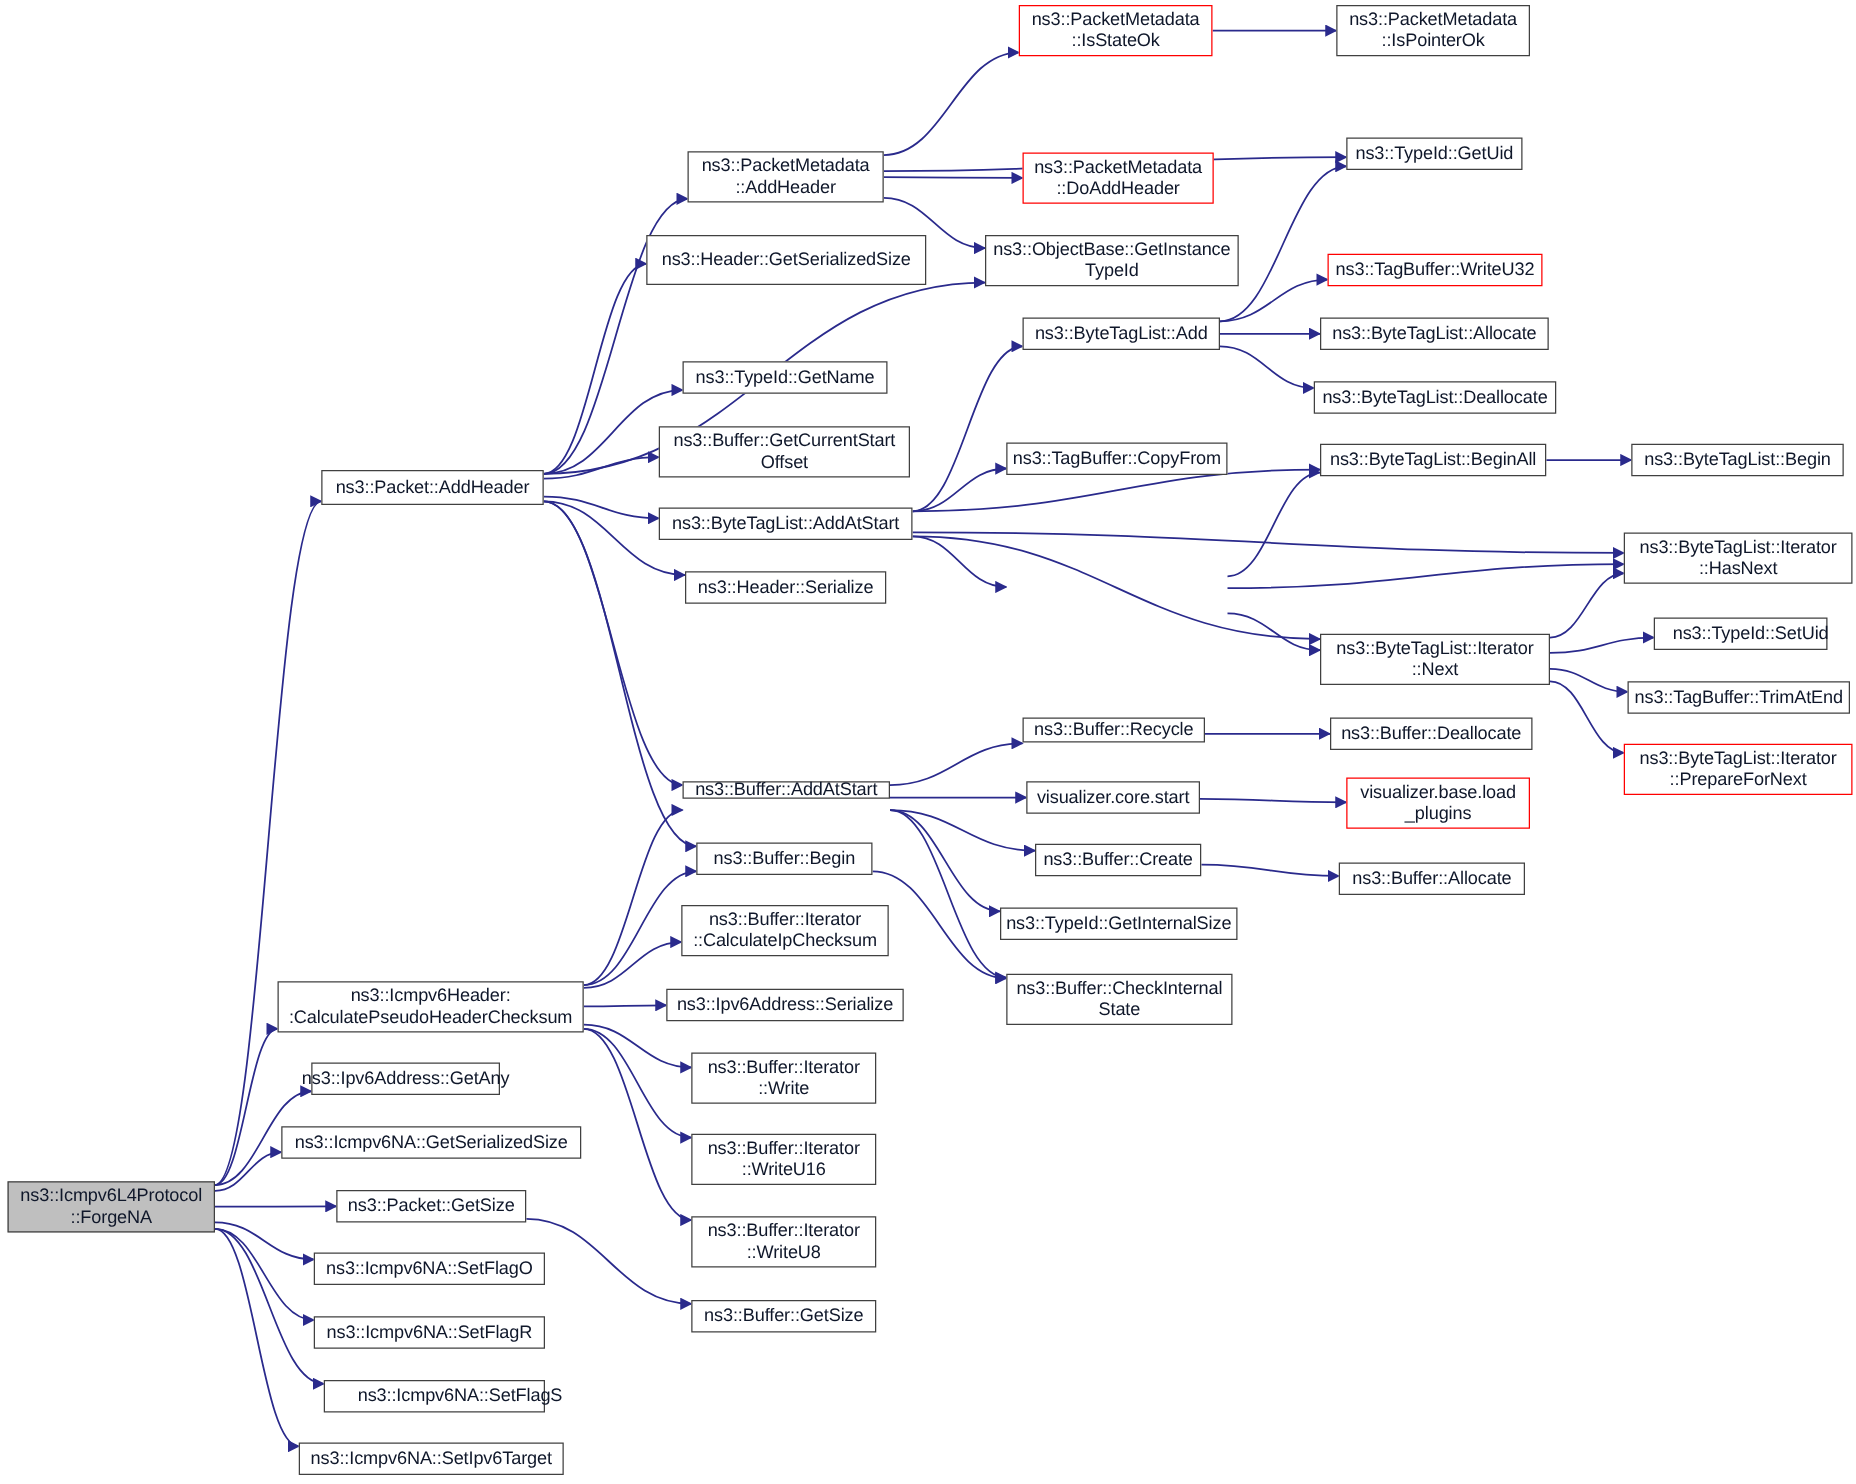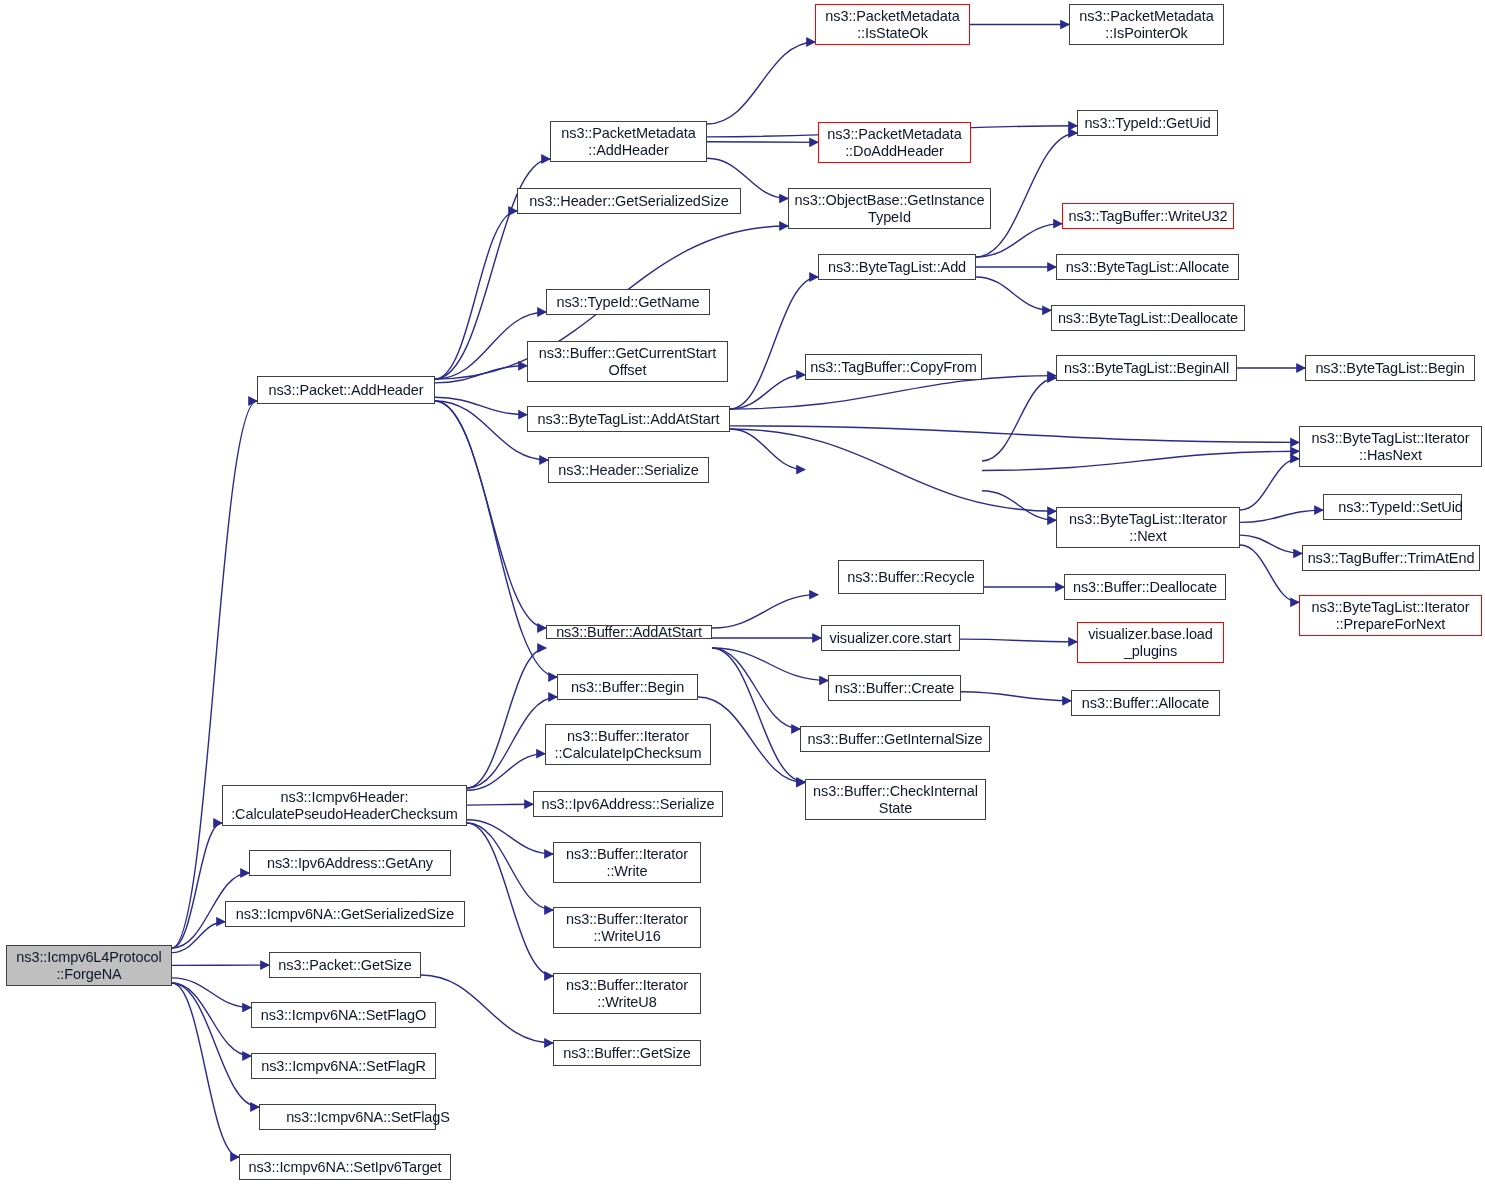--- a/index.html
+++ b/index.html
@@ -101,21 +101,21 @@
     <div class="node" style="left: 257px; top: 376px; width: 178px; height: 28px;">ns3::Packet::AddHeader</div>
     <div class="node" style="left: 550px; top: 121px; width: 157px; height: 41px;">ns3::PacketMetadata
 ::AddHeader</div>
     <div class="node red" style="left: 815px; top: 4px; width: 155px; height: 41px;">ns3::PacketMetadata
 ::IsStateOk</div>
     <div class="node" style="left: 1069px; top: 4px; width: 155px; height: 41px;">ns3::PacketMetadata
 ::IsPointerOk</div>
     <div class="node red" style="left: 818px; top: 122px; width: 153px; height: 41px;">ns3::PacketMetadata
 ::DoAddHeader</div>
     <div class="node" style="left: 1077px; top: 110px; width: 141px; height: 26px;">ns3::TypeId::GetUid</div>
-    <div class="node" style="left: 517px; top: 188px; width: 224px; height: 26px;">ns3::Header::GetSerializedSize</div>
+    <div class="node" style="left: 517px; top: 188px; width: 224px; height: 40px;">ns3::Header::GetSerializedSize</div>
     <div class="node" style="left: 788px; top: 188px; width: 203px; height: 41px;">ns3::ObjectBase::GetInstance
 TypeId</div>
     <div class="node red" style="left: 1062px; top: 203px; width: 172px; height: 26px;">ns3::TagBuffer::WriteU32</div>
     <div class="node" style="left: 818px; top: 254px; width: 158px; height: 26px;">ns3::ByteTagList::Add</div>
     <div class="node" style="left: 1056px; top: 254px; width: 183px; height: 26px;">ns3::ByteTagList::Allocate</div>
     <div class="node" style="left: 1051px; top: 305px; width: 194px; height: 26px;">ns3::ByteTagList::Deallocate</div>
     <div class="node" style="left: 546px; top: 289px; width: 164px; height: 26px;">ns3::TypeId::GetName</div>
     <div class="node" style="left: 527px; top: 341px; width: 201px; height: 41px;">ns3::Buffer::GetCurrentStart
 Offset</div>
     <div class="node" style="left: 527px; top: 406px; width: 203px; height: 26px;">ns3::ByteTagList::AddAtStart</div>
@@ -124,40 +124,40 @@
     <div class="node" style="left: 1305px; top: 355px; width: 170px; height: 26px;">ns3::ByteTagList::Begin</div>
     <div class="node" style="left: 548px; top: 457px; width: 161px; height: 26px;">ns3::Header::Serialize</div>
     <div class="node" style="left: 1299px; top: 426px; width: 183px; height: 41px;">ns3::ByteTagList::Iterator
 ::HasNext</div>
     <div class="node" style="left: 1056px; top: 507px; width: 184px; height: 41px;">ns3::ByteTagList::Iterator
 ::Next</div>
     <div class="node" style="left: 1323px; top: 494px; width: 139px; height: 26px; padding-left: 16px;">ns3::TypeId::SetUid</div>
     <div class="node" style="left: 1302px; top: 545px; width: 178px; height: 26px;">ns3::TagBuffer::TrimAtEnd</div>
     <div class="node red" style="left: 1299px; top: 595px; width: 183px; height: 41px;">ns3::ByteTagList::Iterator
 ::PrepareForNext</div>
-    <div class="node" style="left: 818px; top: 560px; width: 146px; height: 34px; margin-left: 20px;">ns3::Buffer::Recycle</div>
+    <div class="node" style="left: 818px; top: 574px; width: 146px; height: 20px;">ns3::Buffer::Recycle</div>
     <div class="node" style="left: 1064px; top: 574px; width: 162px; height: 26px;">ns3::Buffer::Deallocate</div>
     <div class="node" style="left: 546px; top: 625px; width: 166px; height: 14px;">ns3::Buffer::AddAtStart</div>
     <div class="node" style="left: 821px; top: 625px; width: 139px; height: 26px;">visualizer.core.start</div>
     <div class="node red" style="left: 1077px; top: 622px; width: 147px; height: 41px;">visualizer.base.load
 _plugins</div>
     <div class="node" style="left: 557px; top: 674px; width: 141px; height: 26px;">ns3::Buffer::Begin</div>
     <div class="node" style="left: 828px; top: 675px; width: 133px; height: 26px;">ns3::Buffer::Create</div>
     <div class="node" style="left: 1071px; top: 690px; width: 149px; height: 26px;">ns3::Buffer::Allocate</div>
     <div class="node" style="left: 545px; top: 724px; width: 166px; height: 41px;">ns3::Buffer::Iterator
 ::CalculateIpChecksum</div>
-    <div class="node" style="left: 800px; top: 726px; width: 190px; height: 26px;">ns3::Buffer::GetInternalSize</div>
+    <div class="node" style="left: 800px; top: 726px; width: 190px; height: 26px;">ns3::TypeId::GetInternalSize</div>
     <div class="node" style="left: 805px; top: 779px; width: 181px; height: 41px;">ns3::Buffer::CheckInternal
 State</div>
     <div class="node" style="left: 222px; top: 785px; width: 245px; height: 41px;">ns3::Icmpv6Header:
 :CalculatePseudoHeaderChecksum</div>
     <div class="node" style="left: 533px; top: 791px; width: 190px; height: 26px;">ns3::Ipv6Address::Serialize</div>
     <div class="node" style="left: 553px; top: 842px; width: 148px; height: 41px;">ns3::Buffer::Iterator
 ::Write</div>
-    <div class="node" style="left: 249px; top: 850px; width: 202px; height: 26px;">ns3::Ipv6Address::GetAny</div>
+    <div class="node" style="left: 249px; top: 850px; width: 151px; height: 26px;">ns3::Ipv6Address::GetAny</div>
     <div class="node" style="left: 225px; top: 901px; width: 240px; height: 26px;">ns3::Icmpv6NA::GetSerializedSize</div>
     <div class="node" style="left: 553px; top: 907px; width: 148px; height: 41px;">ns3::Buffer::Iterator
 ::WriteU16</div>
     <div class="node" style="left: 269px; top: 952px; width: 152px; height: 26px;">ns3::Packet::GetSize</div>
     <div class="node" style="left: 251px; top: 1002px; width: 185px; height: 26px;">ns3::Icmpv6NA::SetFlagO</div>
     <div class="node" style="left: 553px; top: 973px; width: 148px; height: 41px;">ns3::Buffer::Iterator
 ::WriteU8</div>
     <div class="node" style="left: 251px; top: 1053px; width: 185px; height: 26px;">ns3::Icmpv6NA::SetFlagR</div>
     <div class="node" style="left: 553px; top: 1040px; width: 148px; height: 26px;">ns3::Buffer::GetSize</div>
     <div class="node" style="left: 259px; top: 1104px; width: 177px; height: 26px; padding-left: 41px;">ns3::Icmpv6NA::SetFlagS</div>

